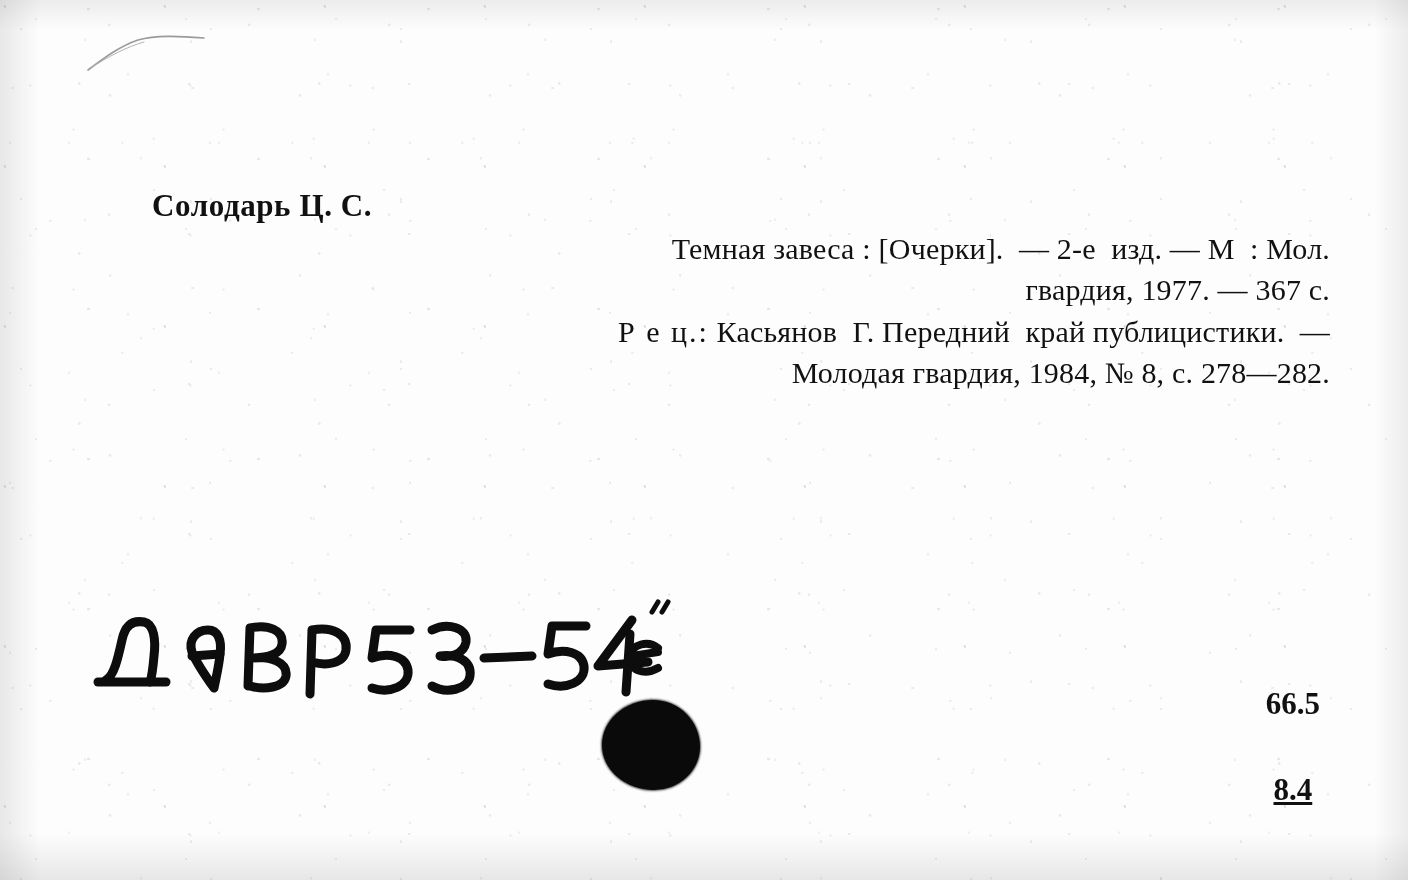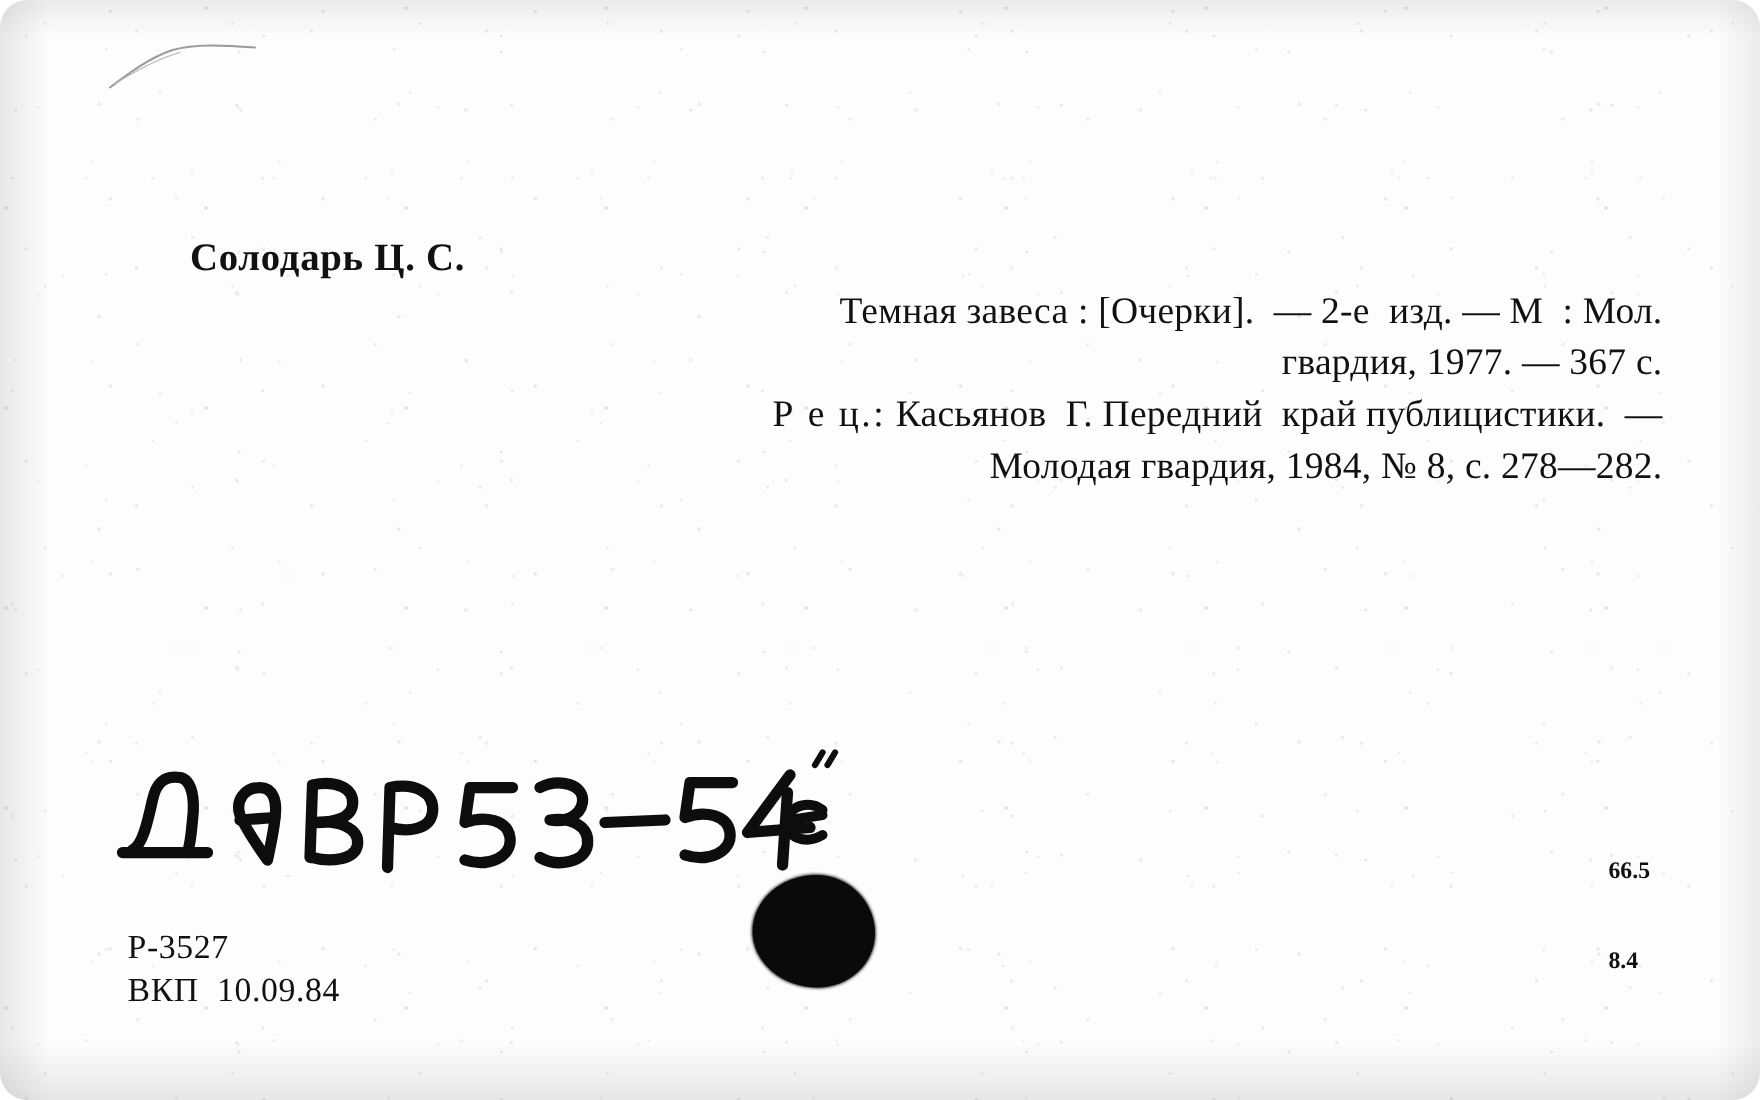--- a/index.html
+++ b/index.html
@@ -9,21 +9,20 @@
     background: #ffffff;
   }
   #card {
     position: relative;
     width: 1408px;
     height: 880px;
     background: #fdfdfd;
     overflow: hidden;
     font-family: "Liberation Serif", serif;
     color: #111111;
-    border-radius: 22px;
   }
 
   
   .grain {
     position: absolute;
     inset: 0;
     pointer-events: none;
     opacity: .55;
     background-image:
       radial-gradient(circle at 3% 4%, rgba(90,90,90,.30) 0 1.2px, transparent 1.6px),
@@ -128,25 +127,25 @@
     font-size: 27px;
     line-height: 1.28;
     letter-spacing: .5px;
   }
 
   
   .udk-block {
     position: absolute;
     right: 88px;
     top: 686px;
-    text-align: left;
+    text-align: center;
     font-weight: bold;
-    font-size: 19px;
-  }
-  .udk-block .second { margin-top: 50px; }
+    font-size: 31px;
+  }
+  .udk-block .second { margin-top: 50px; text-decoration: underline; }
 </style>
 </head>
 <body>
 
 <div id="card">
 
   <div class="grain"></div>
   <div class="edge-shade"></div>
 
   <svg class="corner-mark" viewBox="0 0 120 38">
@@ -190,23 +189,19 @@
     <g fill="none" stroke="#0d0d0d" stroke-width="8" stroke-linecap="round">
       <path d="M566 52 C556 44 540 48 538 60 C536 74 552 80 566 72"></path>
       <path d="M540 60 L566 56"></path>
       <path d="M560 16 L566 6" stroke-width="5"></path>
       <path d="M570 16 L576 6" stroke-width="5"></path>
     </g>
   </svg>
 
   <div class="blot"></div>
 
-  <div class="stamp-block">
-    <div>Р-3527</div>
-    <div><span>ВКП</span>&nbsp;&nbsp;<span>10.09.84</span></div>
-  </div>
 
   <div class="udk-block">
     <div>66.5</div>
     <div class="second">8.4</div>
   </div>
 
 </div>
 
 </body></html>

